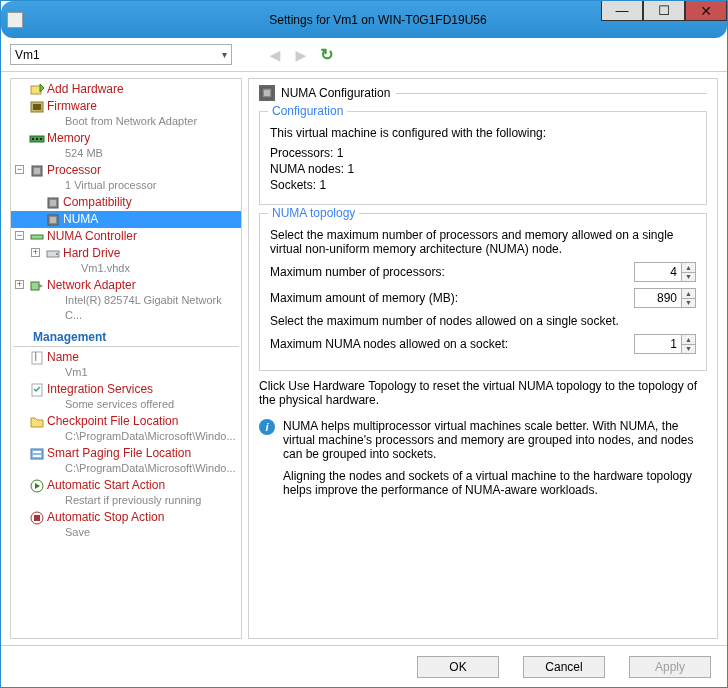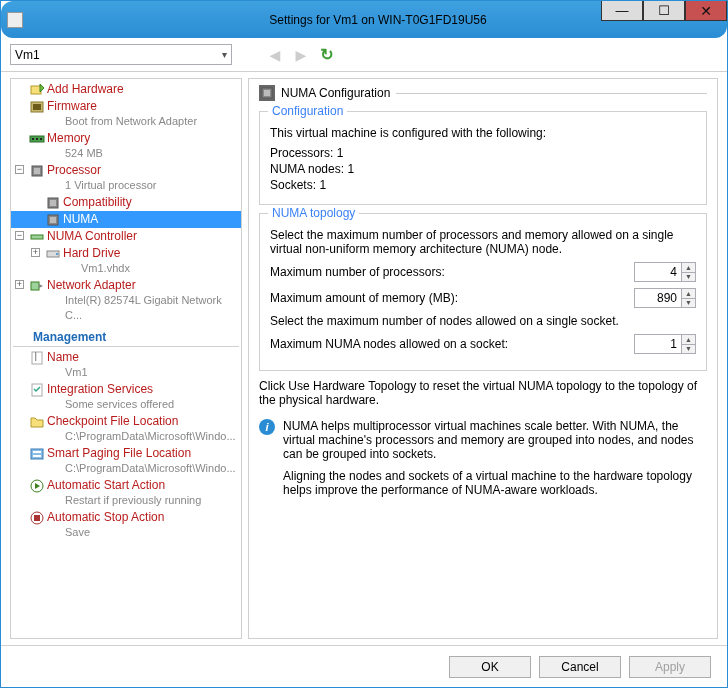--- a/index.html
+++ b/index.html
@@ -54,21 +54,21 @@
 .spinner .sp-btn { flex: 1; font-size: 7px; display: flex; align-items: center; justify-content: center; background: #f2f2f2; color: #555; }
 .spinner .sp-btn:first-child { border-bottom: 1px solid #ABADB3; }
 
 .btn-row { display: flex; justify-content: flex-end; margin-top: 6px; }
 .std-btn { min-width: 140px; height: 22px; background: #f0f0f0; border: 1px solid #adadad; padding: 0 12px; display: flex; align-items: center; justify-content: center; }
 
 .info-row { display: flex; gap: 8px; margin-top: 12px; color: #000; }
 .info-icon { width: 16px; height: 16px; border-radius: 50%; background: #2A8DD4; color: #fff; display: flex; align-items: center; justify-content: center; font-weight: bold; font-style: italic; font-size: 11px; flex-shrink: 0; }
 .info-text p { margin: 0 0 8px 0; }
 
-.footer { height: 42px; border-top: 1px solid #D0D0D0; display: flex; justify-content: flex-end; align-items: center; gap: 8px; padding: 0 16px; }
+.footer { height: 42px; border-top: 1px solid #D0D0D0; display: flex; justify-content: flex-end; align-items: center; gap: 24px; padding: 0 16px; }
 .footer button { width: 82px; height: 22px; background: #f0f0f0; border: 1px solid #adadad; }
 .footer button:disabled { color: #a0a0a0; }
 
 .kv { margin: 2px 0; color: #000; }
 .para { margin: 6px 0; color: #000; }
 
 svg.ico16 { width: 16px; height: 16px; }
 </style>
 </head>
 <body>

